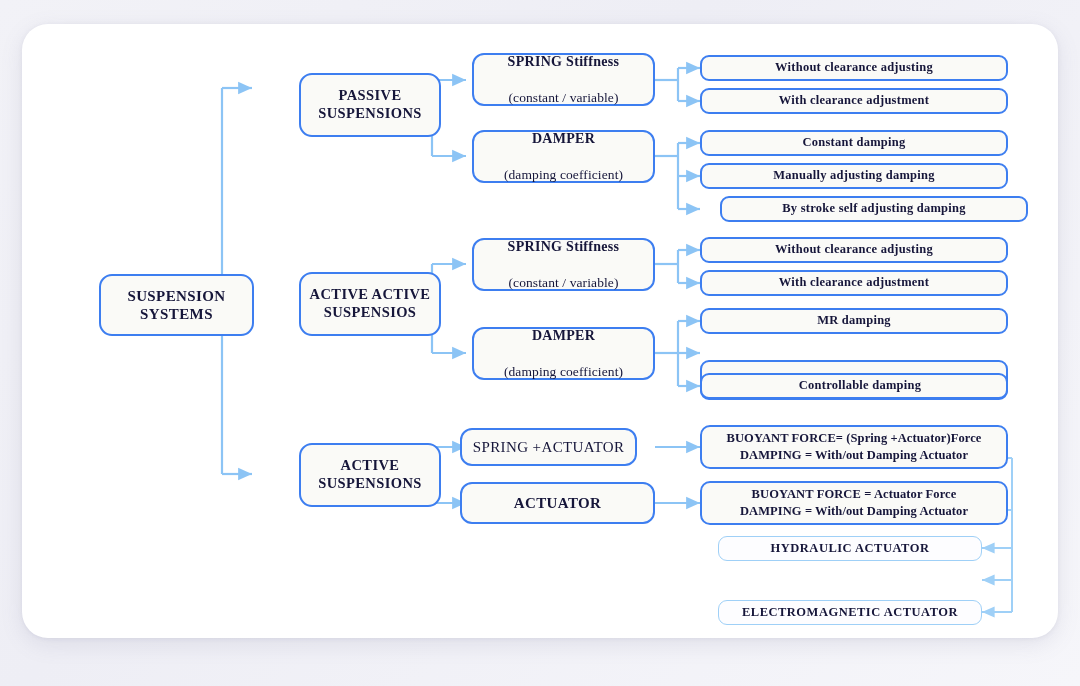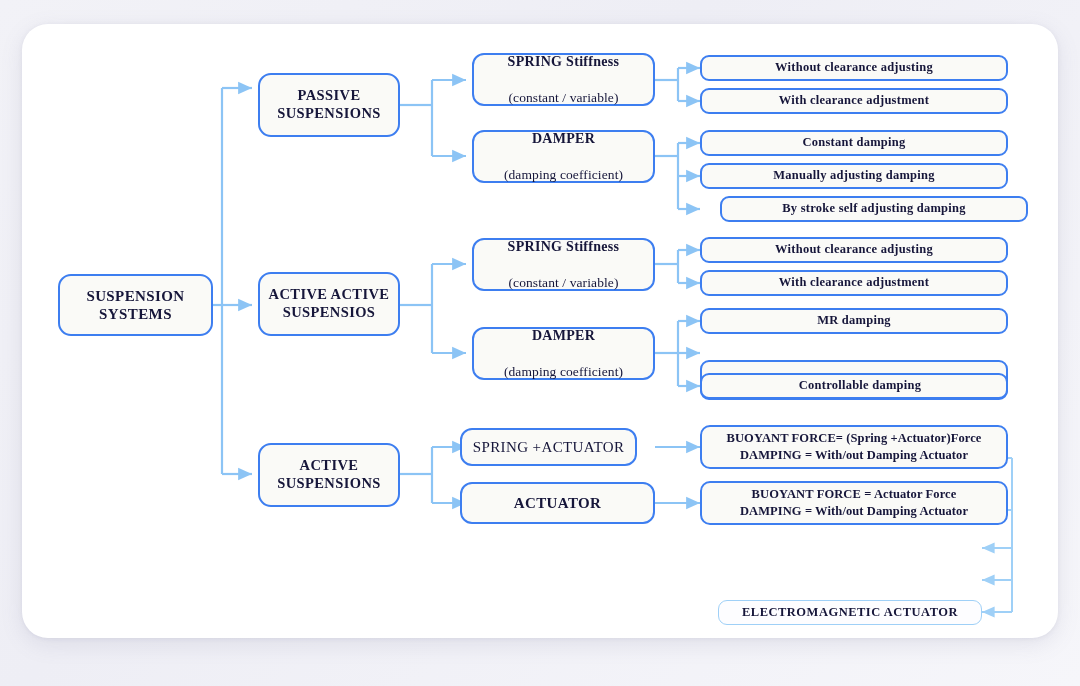--- a/index.html
+++ b/index.html
@@ -62,20 +62,21 @@
   }
   .node .l1, .node .l2 { display: block; width: 100%; }
 
   
   .node.major {
     border-width: 2.8px;
     border-radius: 13px;
     font-weight: bold;
     font-size: 14.5px;
     letter-spacing: 0.4px;
+    margin-left: 41px;
   }
   .node.root { font-size: 15px; }
 
   
   .node.mid { font-size: 14px; border-radius: 12px; gap: 20px; }
   .node.mid .l1 { font-weight: bold; letter-spacing: 0.3px; }
   .node.mid .l2 { font-weight: normal; font-size: 13.5px; }
 
   
   .node.midplain { font-size: 15px; border-radius: 12px; letter-spacing: 0.4px; }
@@ -272,16 +273,19 @@
   <div class="node formula" style="left:700px; top:425px; width:308px; height:44px;">
     <span class="l1">BUOYANT FORCE=  (Spring +Actuator)Force</span>
     <span class="l2">DAMPING  =  With/out  Damping Actuator</span>
   </div>
 
   <div class="node formula" style="left:700px; top:481px; width:308px; height:44px;">
     <span class="l1">BUOYANT FORCE  =  Actuator  Force</span>
     <span class="l2">DAMPING  =  With/out Damping Actuator</span>
   </div>
 
+  <div class="node light" style="left:718px; top:536px; width:264px; height:25px;">
+    <span>HYDRAULIC  ACTUATOR</span>
+  </div>
   <div class="node light" style="left:718px; top:600px; width:264px; height:25px;">
     <span>ELECTROMAGNETIC  ACTUATOR</span>
   </div>
 </div>
 
 </body></html>

